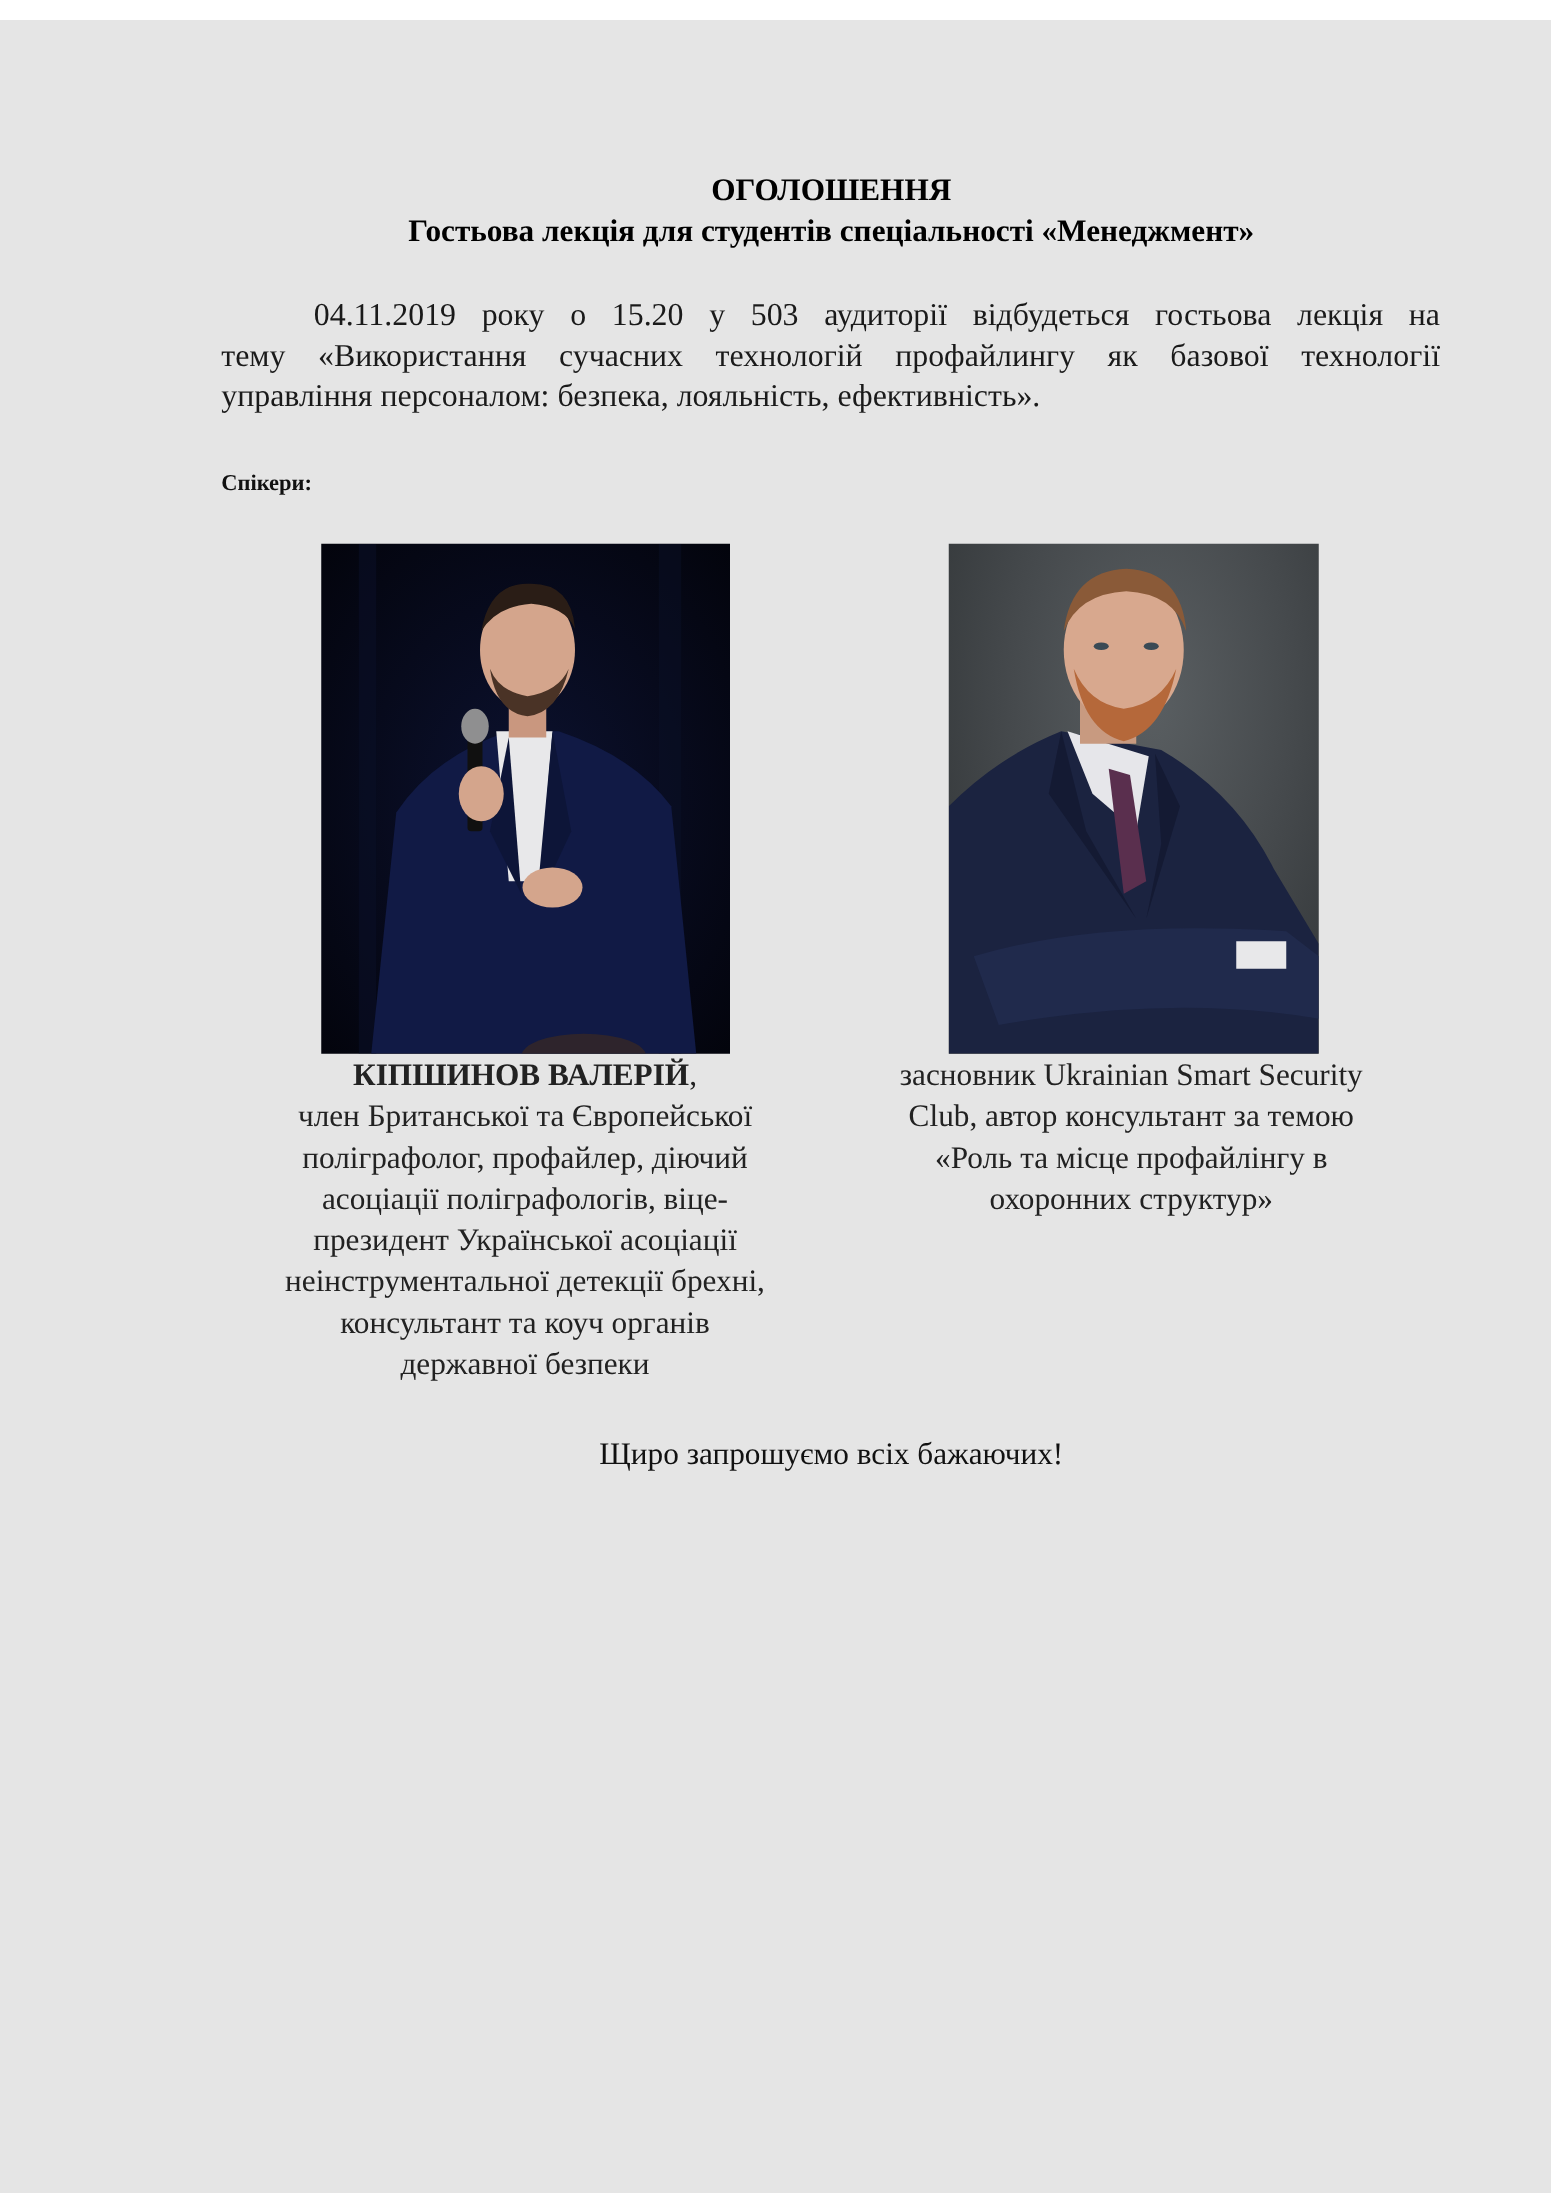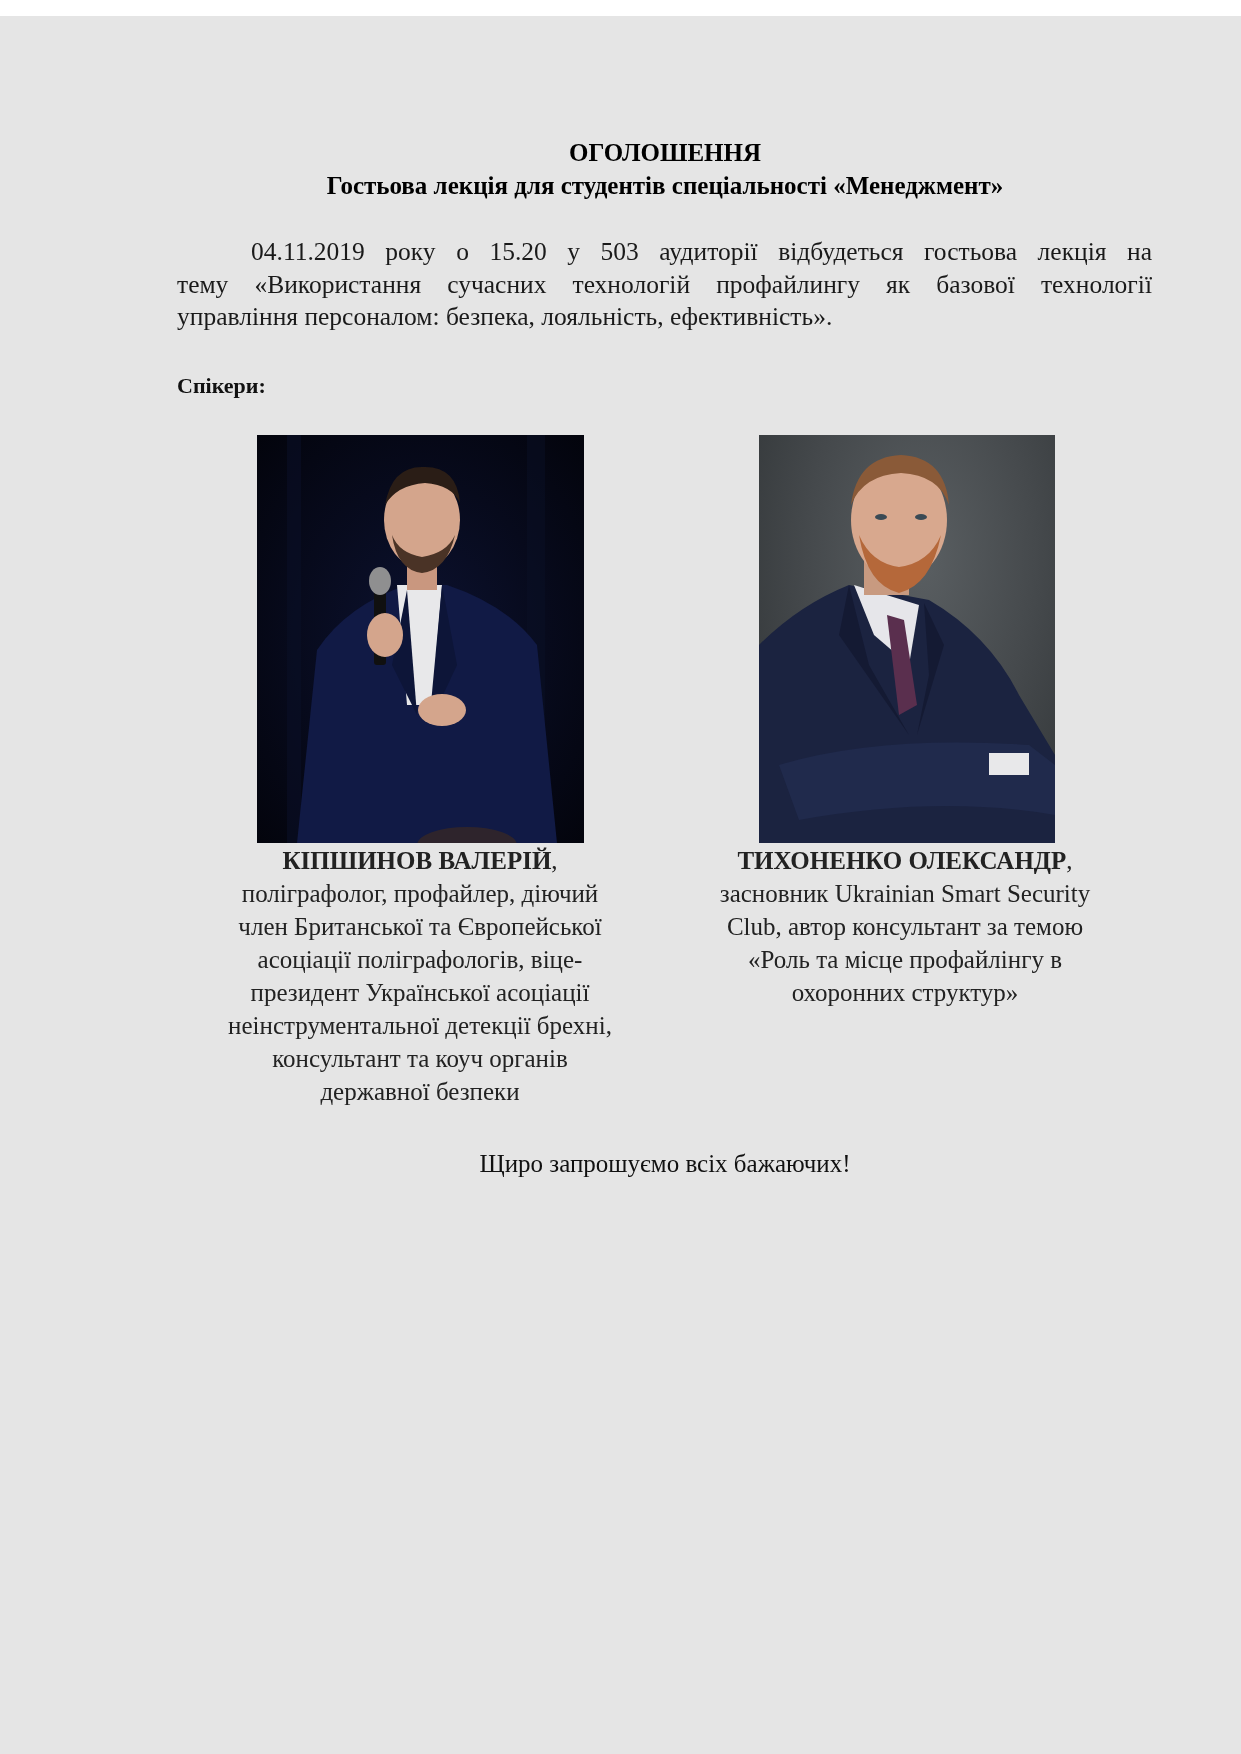--- a/index.html
+++ b/index.html
@@ -47,21 +47,21 @@
     }
     .intro .line { display: block; white-space: nowrap; }
     .intro .l1 { padding-left: 74px; text-align: justify; text-align-last: justify; white-space: normal; }
     .intro .l2 { text-align: justify; text-align-last: justify; white-space: normal; }
 
     .speakers-heading {
       position: absolute;
       left: 177px;
       top: 355px;
       font-weight: bold;
-      font-size: 22px;
+      font-size: 18px;
       line-height: 30px;
       color: #111;
     }
 
     .photo {
       position: absolute;
       top: 419px;
       height: 408px;
       overflow: hidden;
     }
@@ -174,31 +174,30 @@
 
       <path d="M100 100 Q108 150 140 158 Q172 150 182 100 Q170 128 140 132 Q112 128 100 100 Z" fill="#b5683a"></path>
 
       <ellipse cx="122" cy="82" rx="6" ry="3" fill="#3a4a55"></ellipse>
       <ellipse cx="162" cy="82" rx="6" ry="3" fill="#3a4a55"></ellipse>
     </svg>
   </div>
 
   <div class="caption left">
     <span class="line"><span class="name">КІПШИНОВ ВАЛЕРІЙ</span><span>,</span></span>
+    <span class="line">член Британської та Європейської</span>
     <span class="line">поліграфолог, профайлер, діючий</span>
-    <span class="line">член Британської та Європейської</span>
     <span class="line">асоціації поліграфологів, віце-</span>
     <span class="line">президент Української асоціації</span>
     <span class="line">неінструментальної детекції брехні,</span>
     <span class="line">консультант та коуч органів</span>
     <span class="line">державної безпеки</span>
   </div>
 
   <div class="caption right">
-    <span class="line"><span class="name">ТИХОНЕНКО ОЛЕКСАНДР</span><span>,</span></span>
     <span class="line">засновник Ukrainian Smart Security</span>
     <span class="line">Club,  автор консультант за темою</span>
     <span class="line">«Роль та місце профайлінгу в</span>
     <span class="line">охоронних структур»</span>
   </div>
 
   <div class="closing">Щиро запрошуємо всіх бажаючих!</div>
 
 </div>
 

